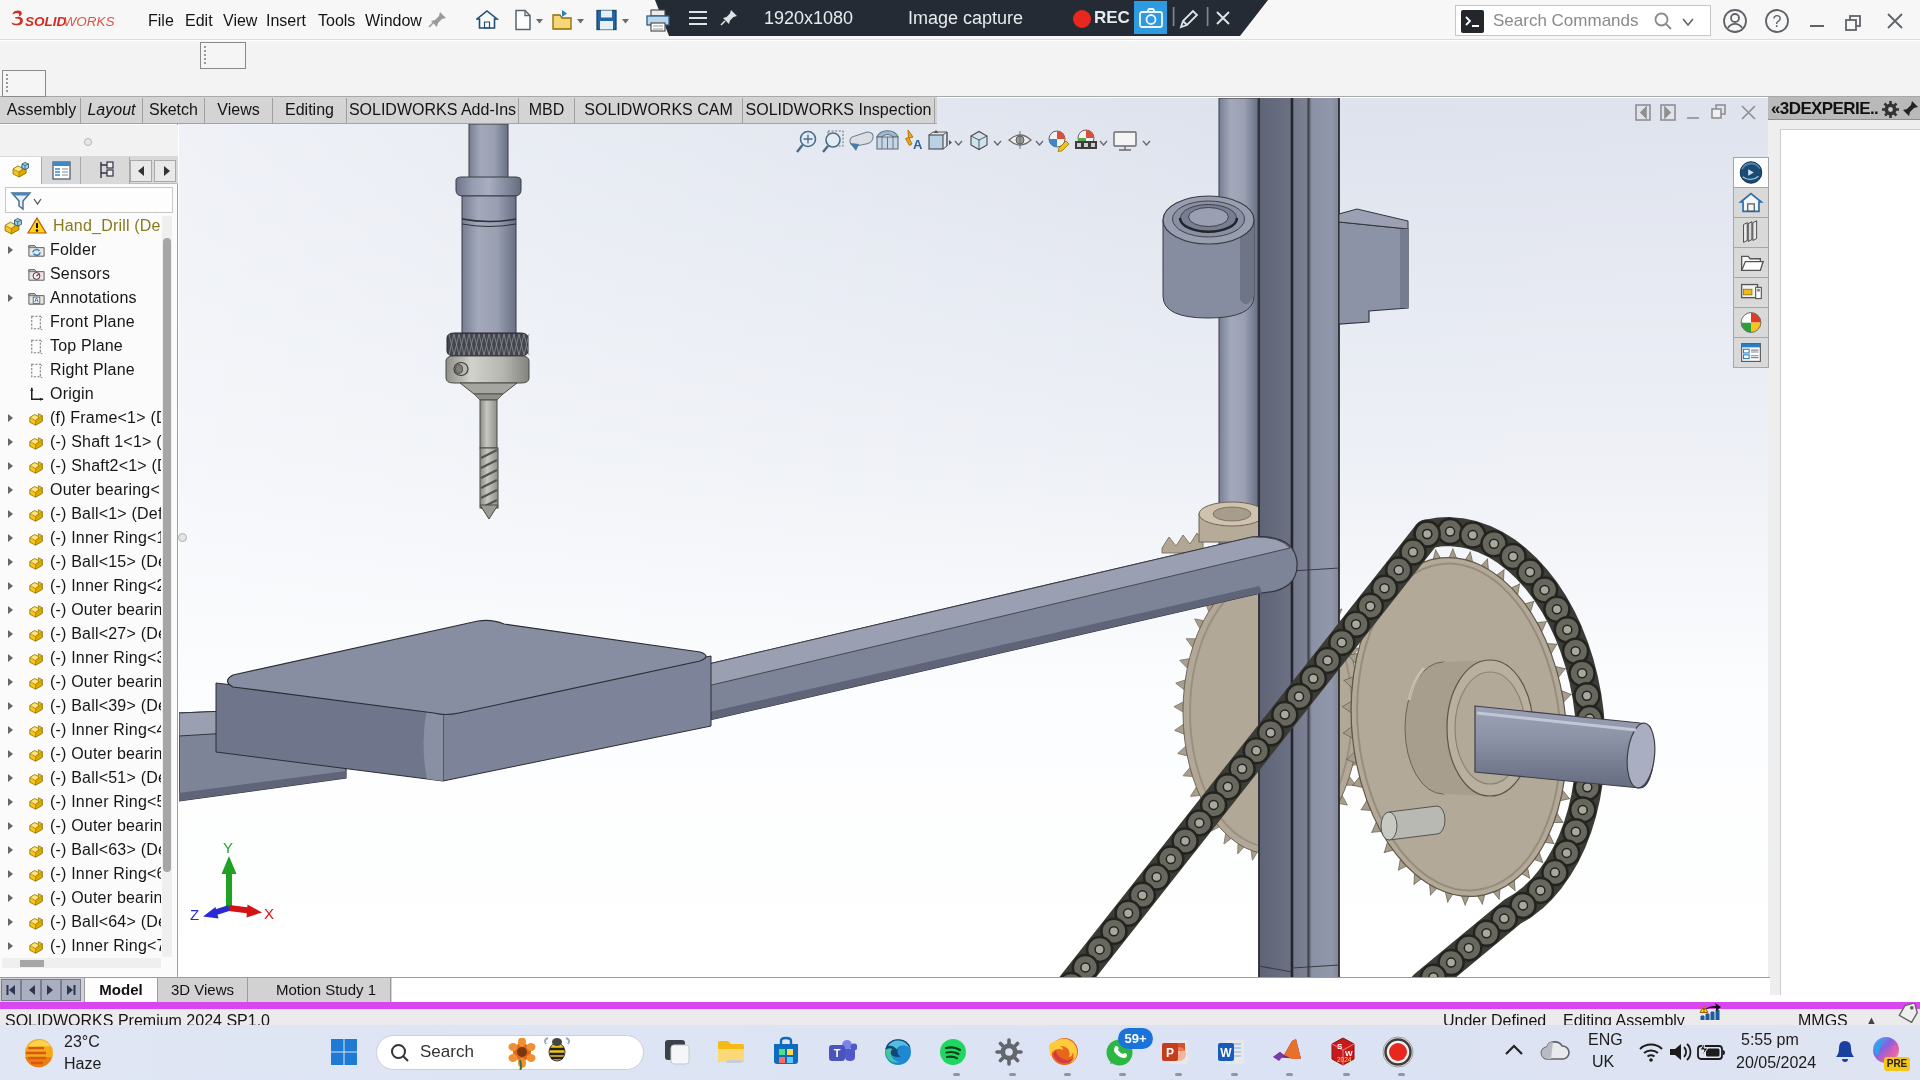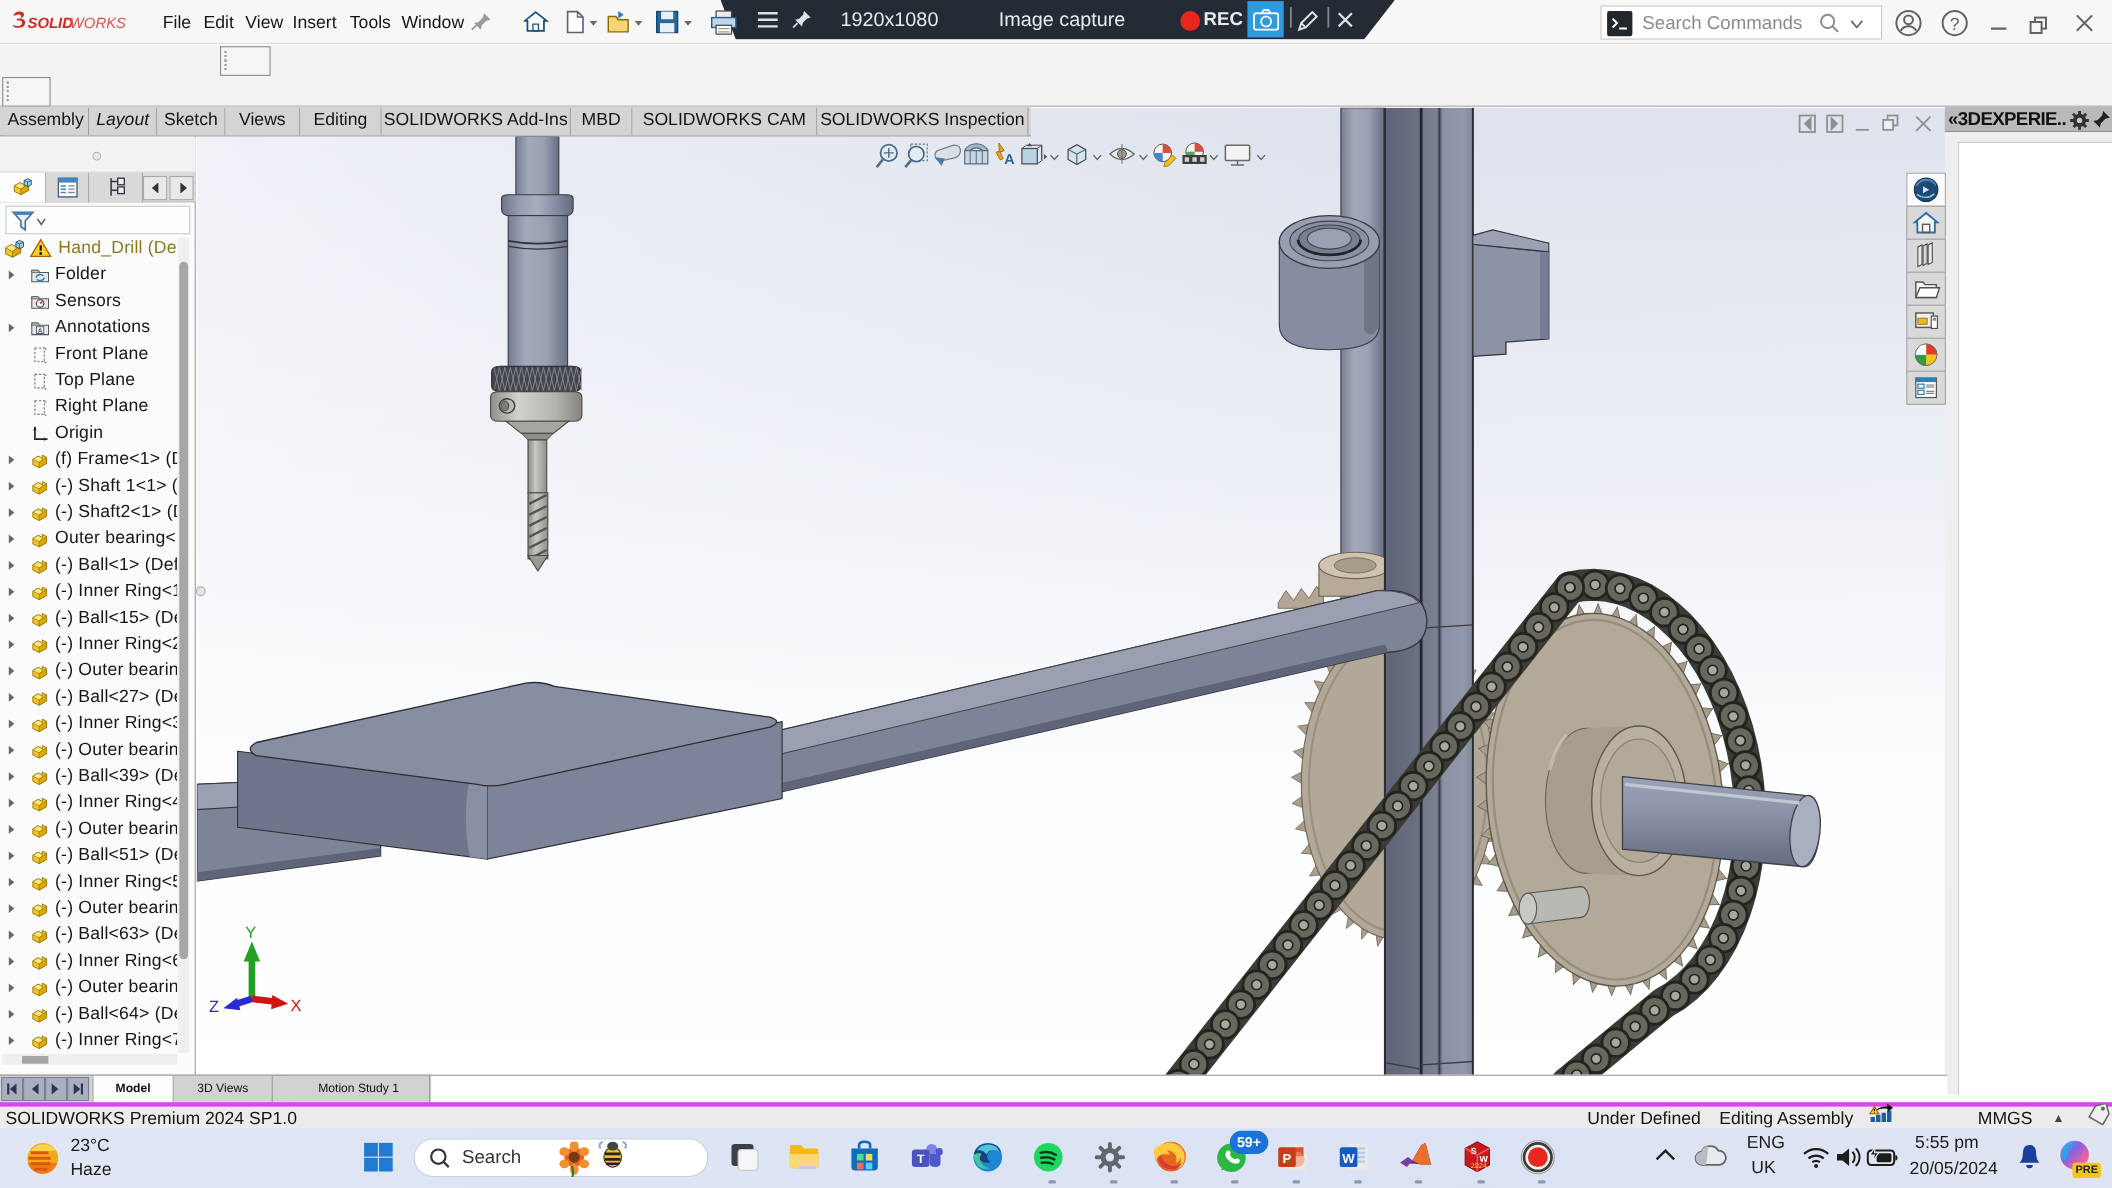--- a/index.html
+++ b/index.html
@@ -15,22 +15,22 @@
   #lpanel { left:0; top:124px; width:178px; height:853px; background:#fbfbfb; border-right:1px solid #9aa0a6; }
   .treerow { position:absolute; left:0; width:161px; height:24px; font-size:16px; color:#161616; white-space:nowrap; overflow:hidden; }
   .tr-text { position:absolute; left:50px; top:2px; letter-spacing:0.2px; }
   .tr-arrow { position:absolute; left:8px; top:7px; width:0; height:0; border-top:4.5px solid transparent; border-bottom:4.5px solid transparent; border-left:5.5px solid #666; }
   #viewport { left:179px; top:98px; width:1591px; height:881px; background:linear-gradient(180deg, rgba(255,255,255,0) 0%, rgba(250,251,253,0.55) 40%, #fcfdfe 68%, #ffffff 100%),linear-gradient(100deg, #eff1f7 0%, #e6eaf2 25%, #dde2ed 60%, #dfe3ee 100%); }
   #rpanelhead { left:1768px; top:97px; width:152px; height:23px; background:#b9b9b9; border-bottom:1px solid #8f8f8f; }
   #rpanelbody { left:1768px; top:120px; width:152px; height:875px; background:#eeeeee; }
   #rpanelwhite { left:1780px; top:129px; width:140px; height:866px; background:#ffffff; border-left:1px solid #cccccc; border-top:1px solid #cccccc; }
   .rtile { position:absolute; left:0; width:36px; height:31px; background:#d9d9d9; border:1px solid #a6a6a6; }
   #bottabs { left:0; top:977px; width:392px; height:26px; background:#d2d2d2; border-top:1px solid #9b9b9b; border-bottom:1px solid #9b9b9b; }
-  .btab { position:absolute; top:978px; height:25px; line-height:24px; text-align:center; font-size:11px; color:#111; background:#d2d2d2; border-right:1px solid #9b9b9b; }
-  #statusbar { left:0; top:1002px; width:1920px; height:23px; background:#ebebeb; border-top:4px solid #d946ef; font-size:16px; color:#141414; }
+  .btab { position:absolute; top:978px; height:25px; line-height:24px; text-align:center; font-size:15px; color:#111; background:#d2d2d2; border-right:1px solid #9b9b9b; }
+  #statusbar { left:0; top:1002px; width:1920px; height:23px; background:#ebebeb; border-top:7px solid #d946ef; font-size:16px; color:#141414; }
   #taskbar { left:0; top:1025px; width:1920px; height:55px; background:linear-gradient(90deg,#e0e6f4 0%,#dde4f3 30%,#dbe2f3 70%,#dfe4f2 100%); }
   .tbtext { position:absolute; font-size:16px; color:#1c1c1c; }
   .dash { position:absolute; top:1073px; width:7px; height:3px; border-radius:2px; background:#8f97a6; }
 </style></head>
 <body>
 <div id="root">
 
 <svg width="0" height="0" style="position:absolute">
 <defs>
 <symbol id="i-part" viewBox="0 0 20 20">

